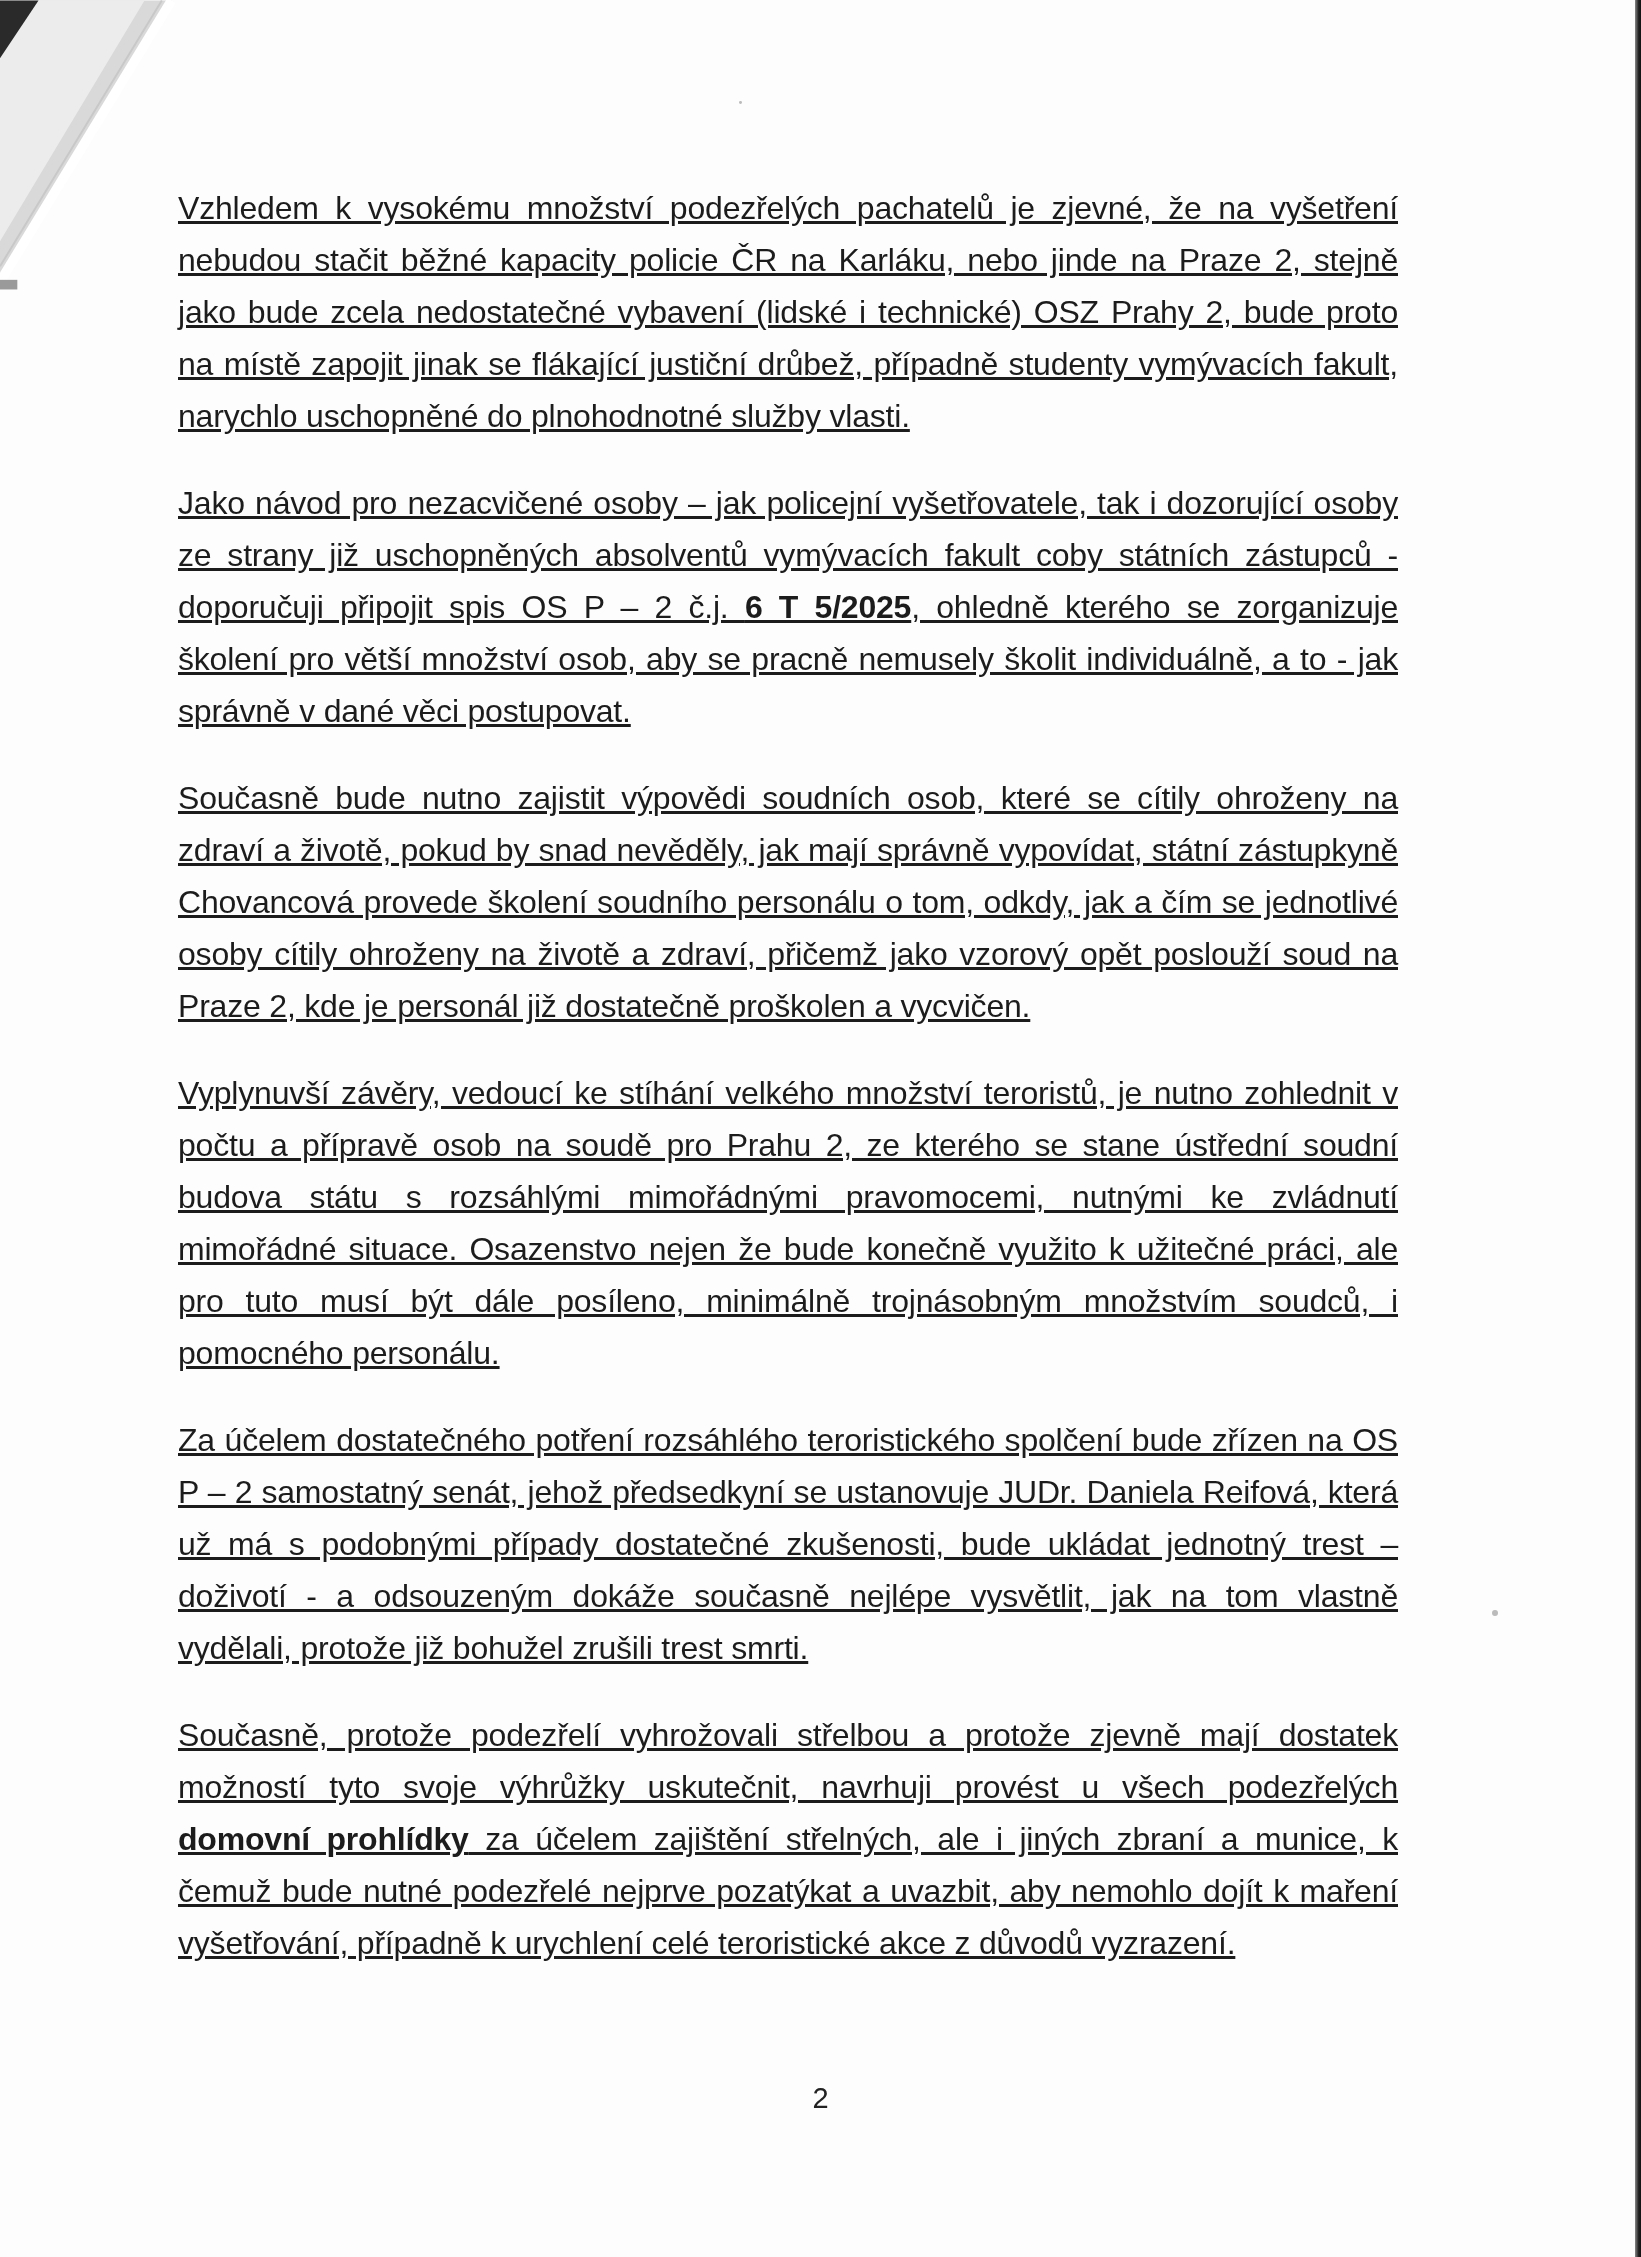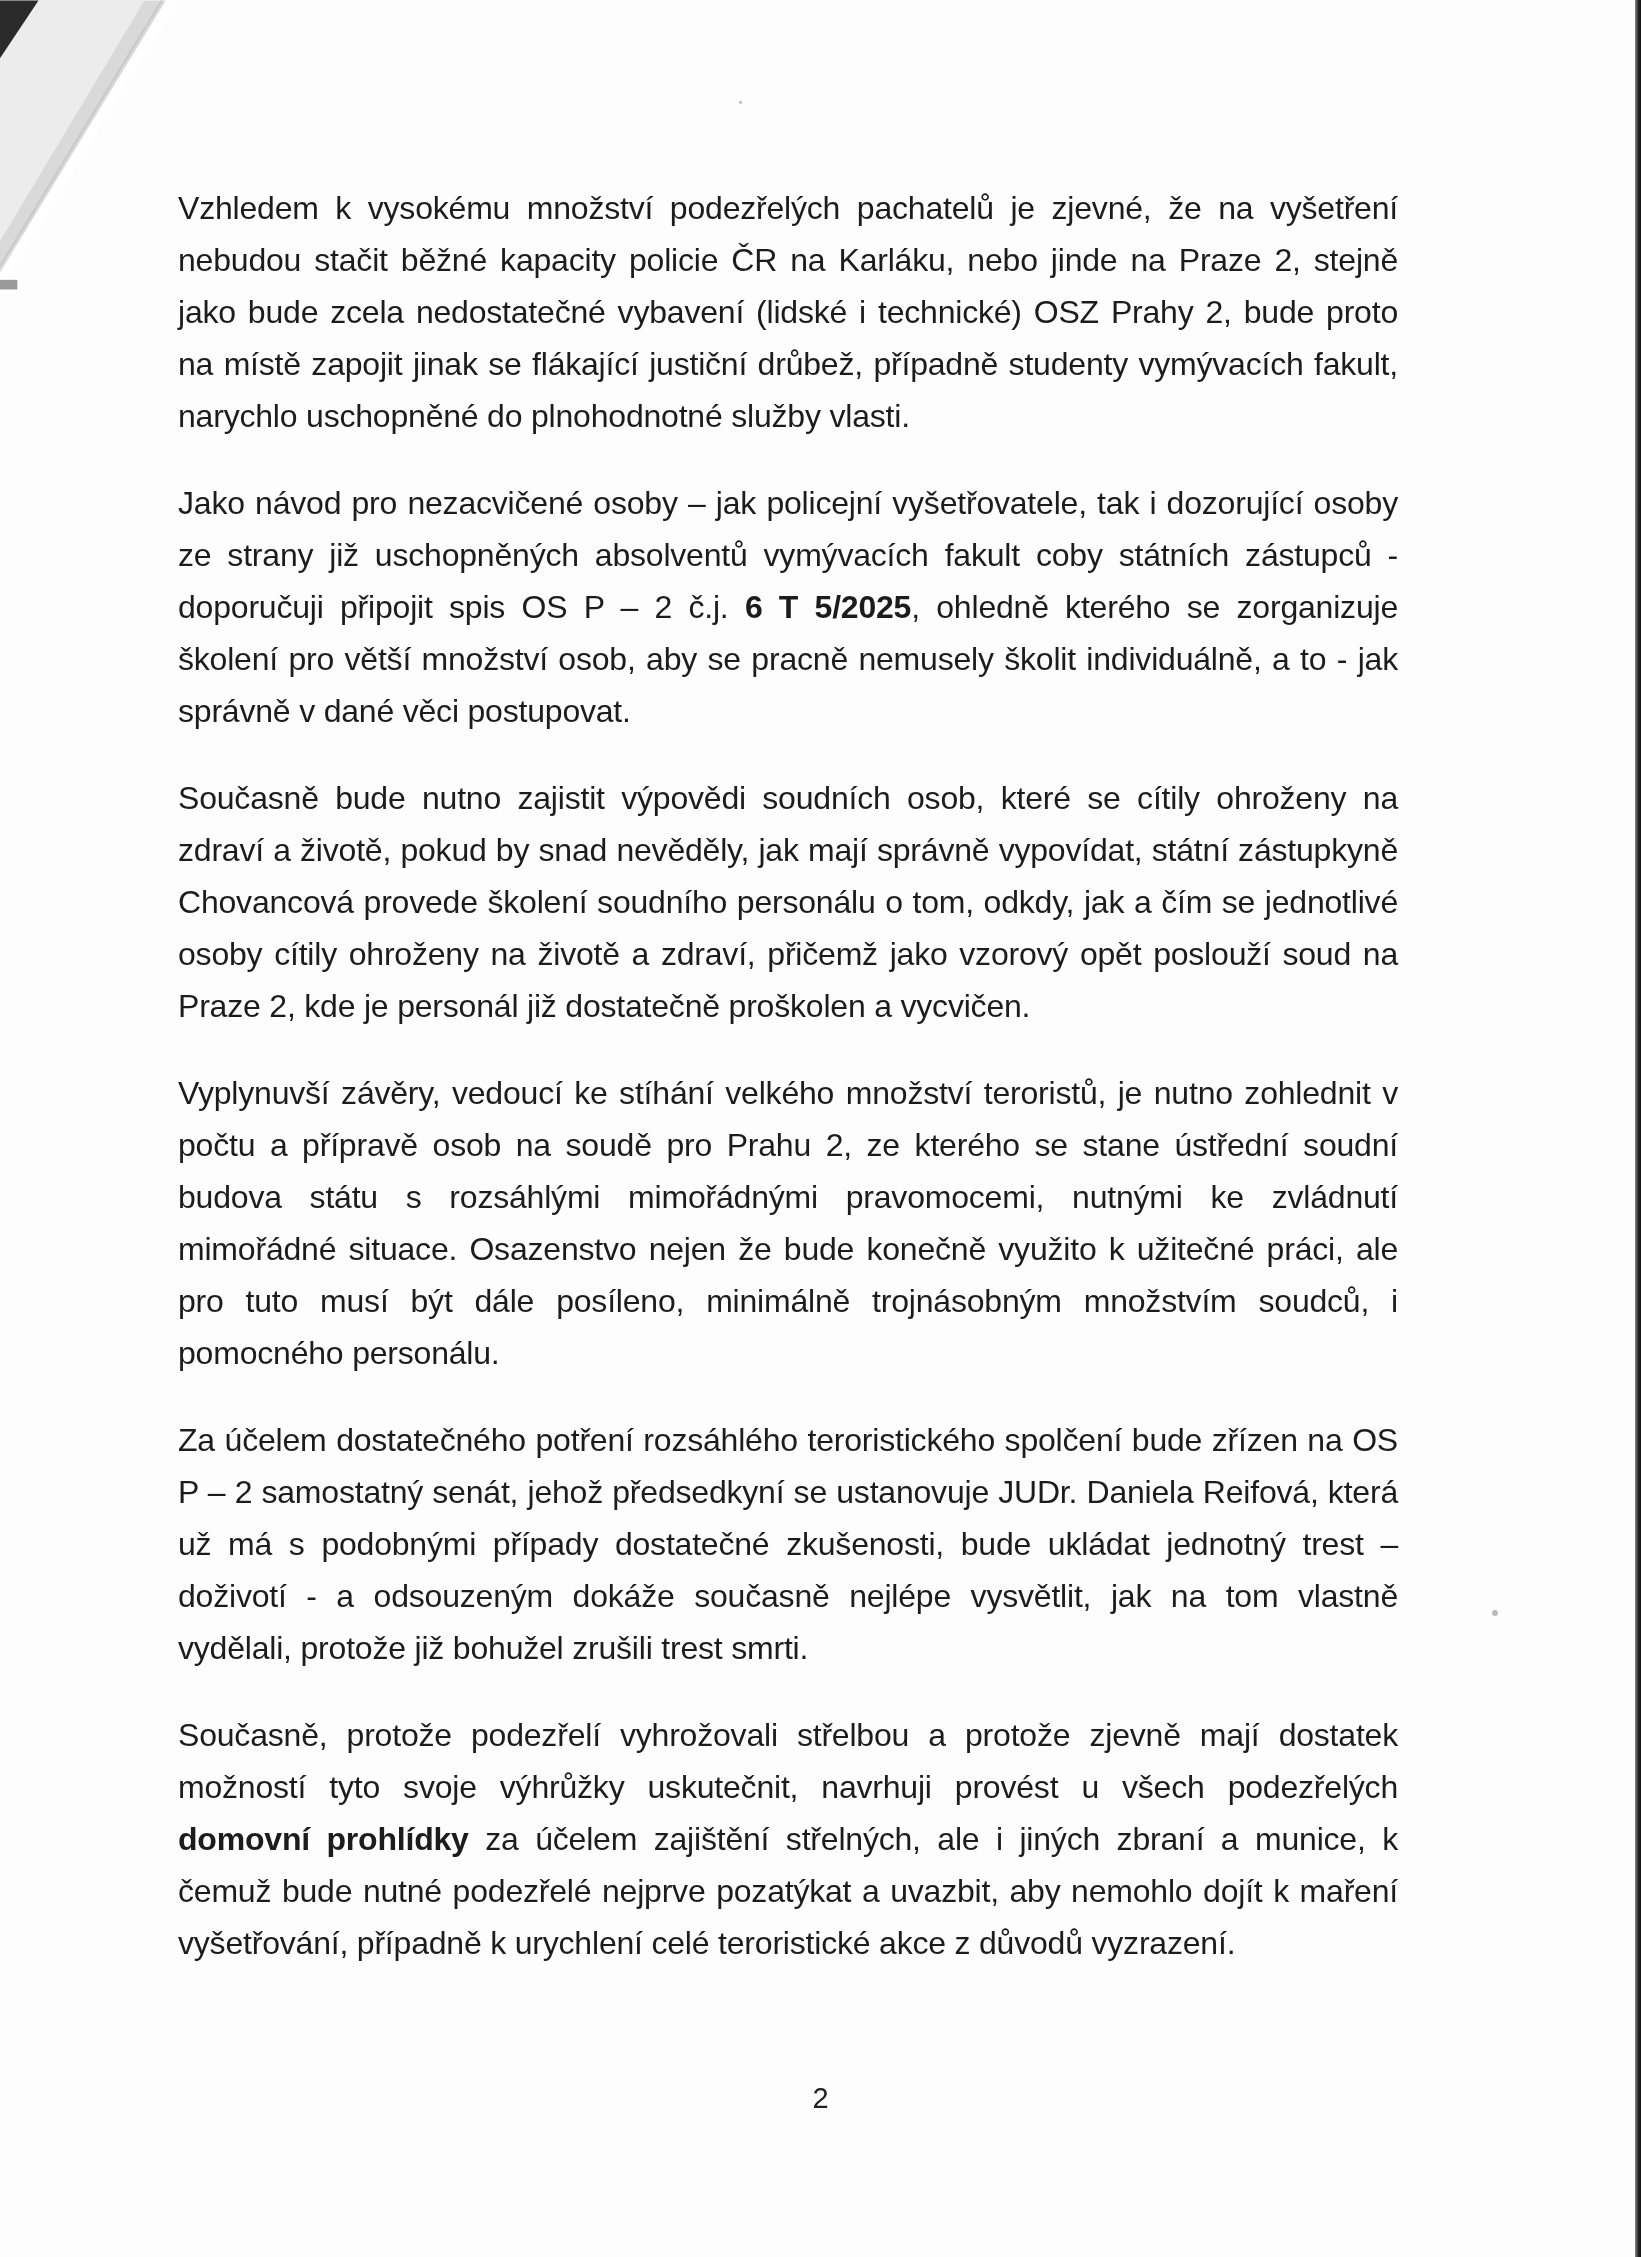--- a/index.html
+++ b/index.html
@@ -44,20 +44,21 @@
       top: 182px;
       width: 1220px;
       color: #1c1c1c;
       font-size: 32px;
       line-height: 52px;
       letter-spacing: -0.2px;
     }
     .paragraph {
       text-align: justify;
       margin: 0 0 35px 0;
+      text-decoration: underline;
     }
     .paragraph b {
       font-weight: bold;
     }
     .page-number {
       position: absolute;
       left: 0;
       width: 1641px;
       top: 2082px;
       text-align: center;

